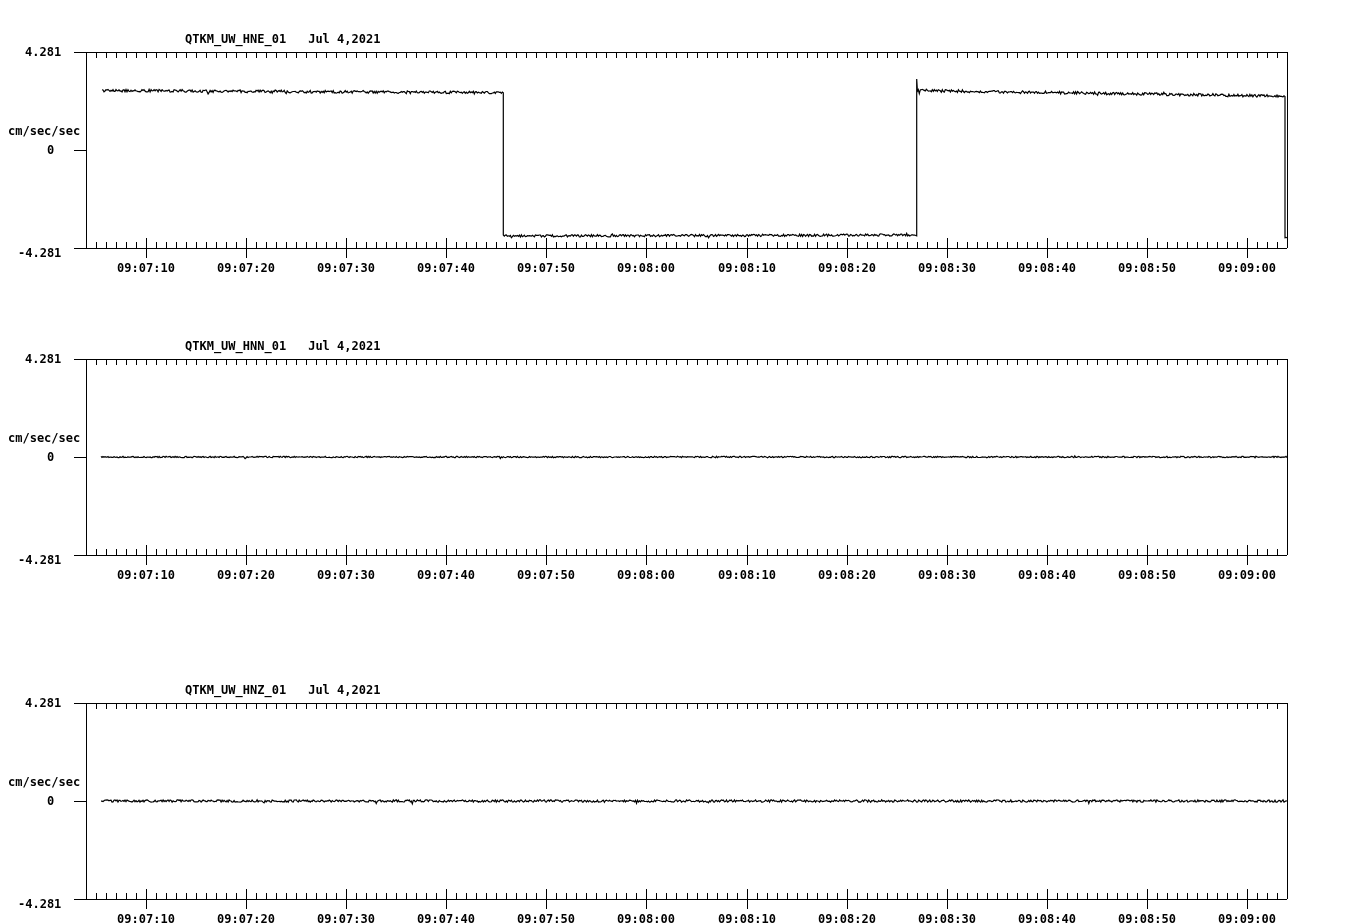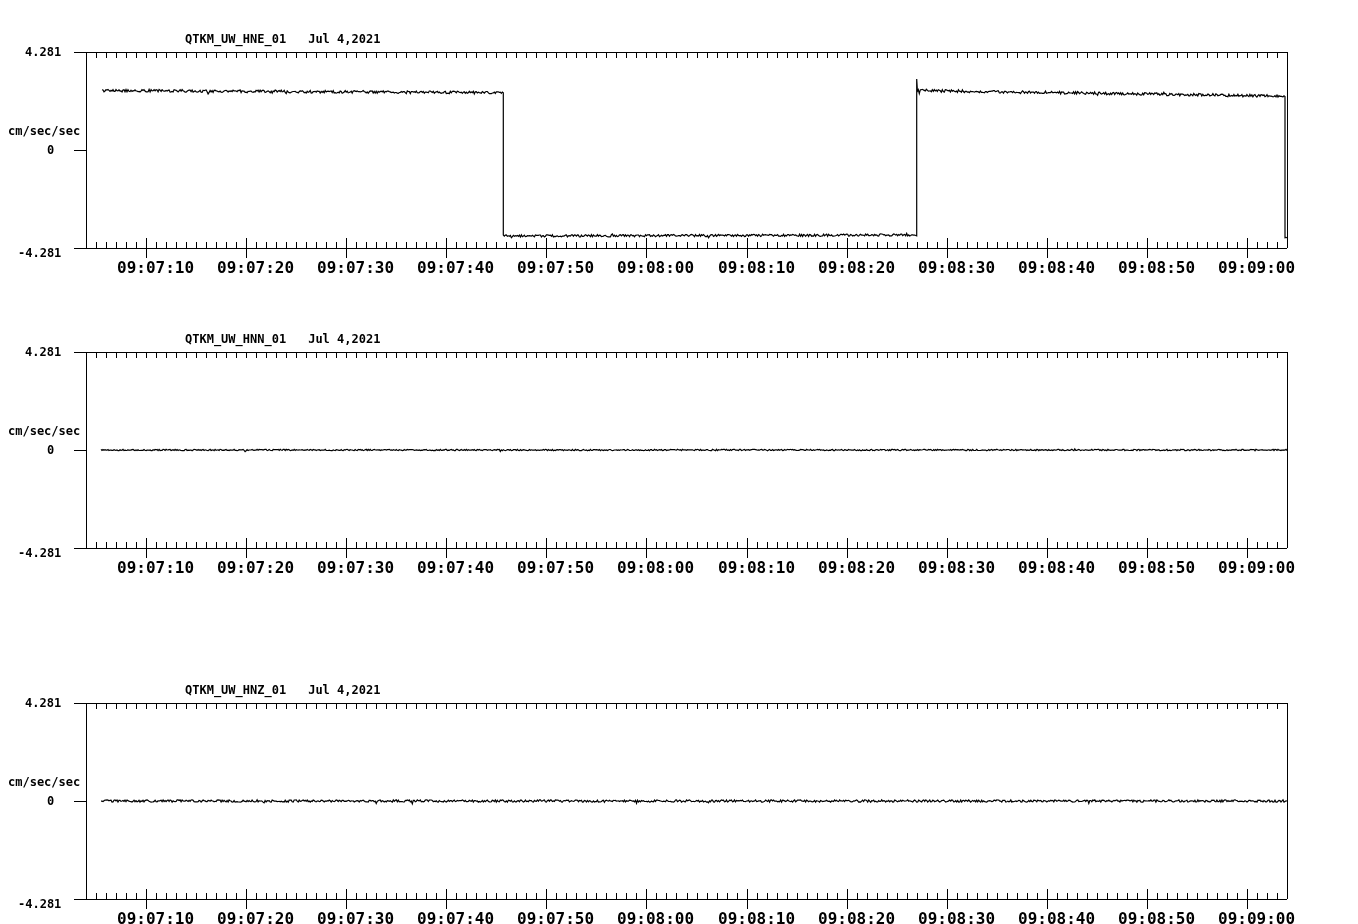--- a/index.html
+++ b/index.html
@@ -10,21 +10,21 @@
   }
   .strip{position:absolute;left:0;width:1096px;height:308px;}
   .plot-svg{position:absolute;left:0;top:0;}
   .title{position:absolute;left:185px;top:32px;height:14px;line-height:14px;font-size:12px;white-space:pre;}
   .title .date{margin-left:22px;}
   .yl{position:absolute;height:14px;line-height:14px;font-size:12px;white-space:pre;}
   .yl-max{left:25px;top:45px;text-align:center;}
   .yl-units{left:8px;top:124px;}
   .yl-zero{left:47px;top:143px;}
   .yl-min{left:18px;top:246px;}
-  .xl{position:absolute;top:261px;width:58px;height:14px;line-height:14px;font-size:16px;white-space:pre;}
+  .xl{position:absolute;top:261px;width:58px;height:14px;line-height:14px;font-size:12px;text-align:center;white-space:pre;}
 </style>
 </head>
 <body>
 
 <div class="screen">
 
   <div class="strip" style="top: 0px;">
     <svg class="plot-svg" width="1358" height="308" viewBox="0 0 1358 308">
         <line x1="74" y1="52.5" x2="1287" y2="52.5" stroke="#000" stroke-width="1" shape-rendering="crispEdges"></line>
         <line x1="74" y1="248.5" x2="1287" y2="248.5" stroke="#000" stroke-width="1" shape-rendering="crispEdges"></line>
@@ -285,21 +285,21 @@
         <span class="xl" style="left: 617px;">09:08:00</span>
         <span class="xl" style="left: 718px;">09:08:10</span>
         <span class="xl" style="left: 818px;">09:08:20</span>
         <span class="xl" style="left: 918px;">09:08:30</span>
         <span class="xl" style="left: 1018px;">09:08:40</span>
         <span class="xl" style="left: 1118px;">09:08:50</span>
         <span class="xl" style="left: 1218px;">09:09:00</span>
       </div>
   </div>
 
-  <div class="strip" style="top: 300px;">
+  <div class="strip" style="top: 307px;">
     <svg class="plot-svg" width="1358" height="308" viewBox="0 0 1358 308">
         <line x1="74" y1="52.5" x2="1287" y2="52.5" stroke="#000" stroke-width="1" shape-rendering="crispEdges"></line>
         <line x1="74" y1="248.5" x2="1287" y2="248.5" stroke="#000" stroke-width="1" shape-rendering="crispEdges"></line>
         <line x1="86.5" y1="52" x2="86.5" y2="248" stroke="#000" stroke-width="1" shape-rendering="crispEdges"></line>
         <line x1="1287.5" y1="52" x2="1287.5" y2="248" stroke="#000" stroke-width="1" shape-rendering="crispEdges"></line>
         <line x1="74" y1="150.5" x2="86" y2="150.5" stroke="#000" stroke-width="1" shape-rendering="crispEdges"></line>
         <line x1="96.5" y1="52" x2="96.5" y2="58" stroke="#000" stroke-width="1" shape-rendering="crispEdges"></line>
         <line x1="96.5" y1="242" x2="96.5" y2="248" stroke="#000" stroke-width="1" shape-rendering="crispEdges"></line>
         <line x1="106.5" y1="52" x2="106.5" y2="58" stroke="#000" stroke-width="1" shape-rendering="crispEdges"></line>
         <line x1="106.5" y1="242" x2="106.5" y2="248" stroke="#000" stroke-width="1" shape-rendering="crispEdges"></line>

